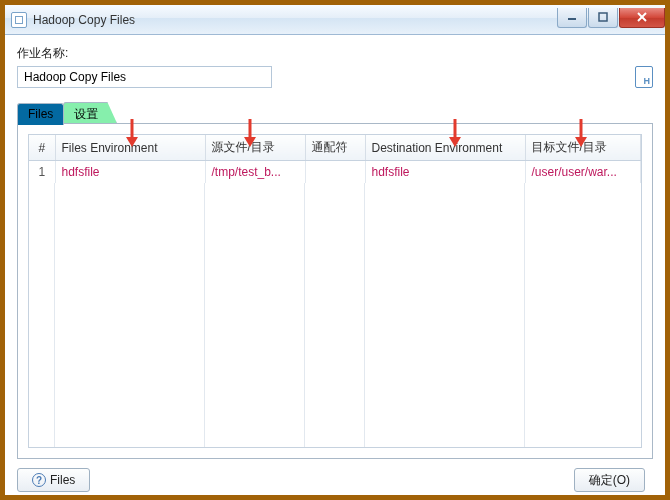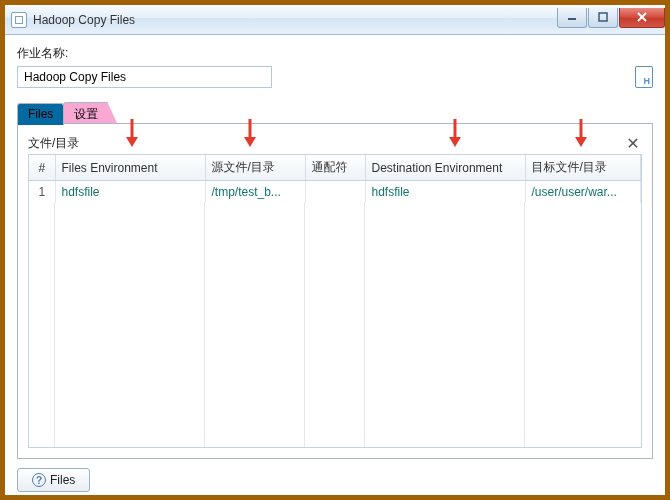--- a/index.html
+++ b/index.html
@@ -126,21 +126,21 @@
   margin-right: -1px;
   position: relative;
   border-radius: 3px 3px 0 0;
 }
 .tab.active {
   background: #0369a1;
   z-index: 2;
   top: 1px;
 }
 .tab.inactive {
-  background: #f9a8d4;
+  background: #86efac;
   clip-path: polygon(0 0, calc(100% - 10px) 0, 100% 100%, 0 100%);
   padding-right: 18px;
   border-radius: 3px 0 0 0;
 }
 .tab-border-line {
   position: absolute;
   left: 0; right: 0; bottom: 0;
   border-bottom: 1px solid #a9b8c7;
 }
 .tab-body {
@@ -189,21 +189,21 @@
   height: 22px;
   white-space: nowrap;
   overflow: hidden;
   text-overflow: ellipsis;
 }
 .grid th.num { width: 26px; text-align: center; }
 .grid td {
   border-right: 1px solid #e2e8ef;
   padding: 4px 6px;
   height: 22px;
-  color: #0f766e;
+  color: #be185d;
   white-space: nowrap;
   overflow: hidden;
   text-overflow: ellipsis;
 }
 .grid td.num { text-align: center; color: #555; }
 .grid-filler {
   display: flex;
   height: calc(100% - 46px);
 }
 .grid-filler .col {
@@ -307,25 +307,20 @@
               <polygon points="9,30 3,20 15,20" fill="#e23b2e"></polygon>
             </svg>
         </div>
         <div class="arrow-annot" style="left:554px; top:-7px;">
           <svg width="18" height="32">
               <line x1="9" y1="2" x2="9" y2="22" stroke="#e23b2e" stroke-width="3"></line>
               <polygon points="9,30 3,20 15,20" fill="#e23b2e"></polygon>
             </svg>
         </div>
 
-        <div class="section-header">
-          <div class="section-title">文件/目录</div>
-          <div class="spacer-flex"></div>
-          <div class="close-x">✕</div>
-        </div>
 
         <div class="grid-wrap">
           <table class="grid">
             <colgroup>
               <col style="width:26px">
               <col style="width:150px">
               <col style="width:100px">
               <col style="width:60px">
               <col style="width:160px">
               <col>
@@ -362,16 +357,19 @@
         </div>
       </div>
     </div>
 
     <div class="button-bar">
       <button class="btn">
         <span class="help-q">?</span>
         <span>Files</span>
       </button>
       <div class="spacer-flex"></div>
+      <button class="btn">
+          <span>确定(O)</span>
+        </button>
       <span style="width:8px"></span>
     </div>
   </div>
 </div>
 
 </body></html>

